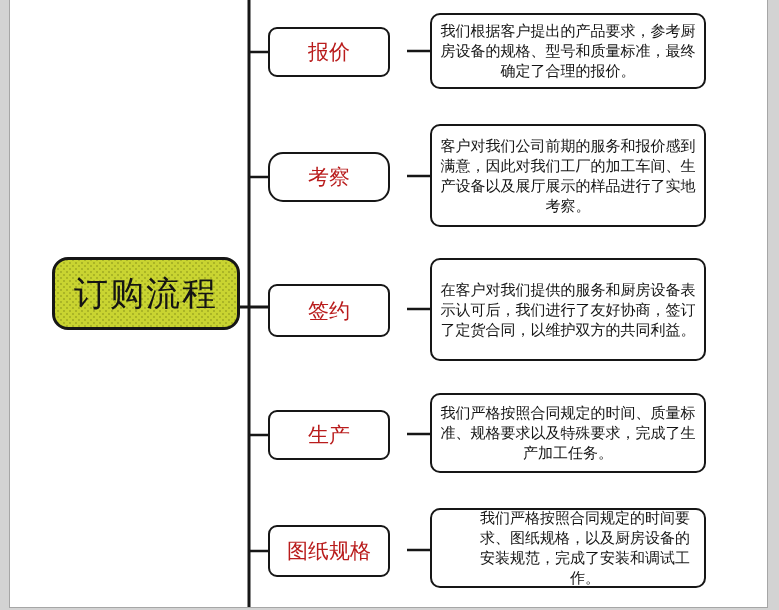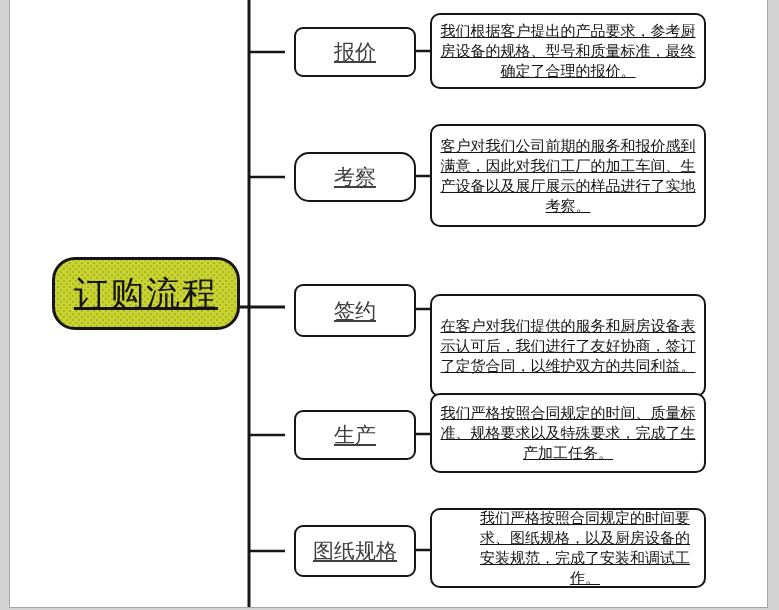--- a/index.html
+++ b/index.html
@@ -37,63 +37,62 @@
     position: absolute;
     box-sizing: border-box;
     display: flex;
     align-items: center;
     justify-content: center;
     background: #ffffff;
     border: 2px solid #161616;
     border-radius: 10px;
     color: #1c1c1c;
     text-align: center;
-    text-decoration: underline;
   }
   .root-node {
     left: 52px;
     top: 257px;
     width: 188px;
     height: 73px;
     border-width: 3px;
-    border-radius: 23px;
+    border-radius: 16px;
     background-color: #c9d431;
     background-image:
       radial-gradient(circle, rgba(90,100,10,0.28) 1px, rgba(0,0,0,0) 1.3px),
       radial-gradient(circle, rgba(90,100,10,0.28) 1px, rgba(0,0,0,0) 1.3px);
     background-size: 6px 6px, 6px 6px;
     background-position: 0 0, 3px 3px;
     font-size: 34px;
     letter-spacing: 2px;
     color: #141414;
   }
   .branch-node {
-    left: 294px;
+    left: 268px;
     width: 122px;
     font-size: 21px;
     border-radius: 9px;
-    color: #404040;
+    color: #b91c1c;
   }
   .desc-node {
     left: 430px;
     width: 276px;
     font-size: 15px;
     line-height: 20px;
     padding: 4px 8px;
     border-radius: 10px;
     color: #141414;
   }
   .b1 { top: 27px;  height: 50px; }
   .b2 { top: 152px; height: 50px; border-radius: 15px; }
   .b3 { top: 284px; height: 53px; }
   .b4 { top: 410px; height: 50px; }
   .b5 { top: 525px; height: 52px; }
   .d1 { top: 13px;  height: 76px; }
   .d2 { top: 124px; height: 103px; }
-  .d3 { top: 258px; height: 103px; margin-top: 36px; }
+  .d3 { top: 258px; height: 103px; }
   .d4 { top: 393px; height: 80px; }
   .d5 { top: 508px; height: 80px; padding-left: 42px; }
 </style>
 </head>
 <body>
 
 <div class="canvas">
   <div class="page"></div>
 
   <svg class="connectors" viewBox="0 0 779 610" xmlns="http://www.w3.org/2000/svg">

